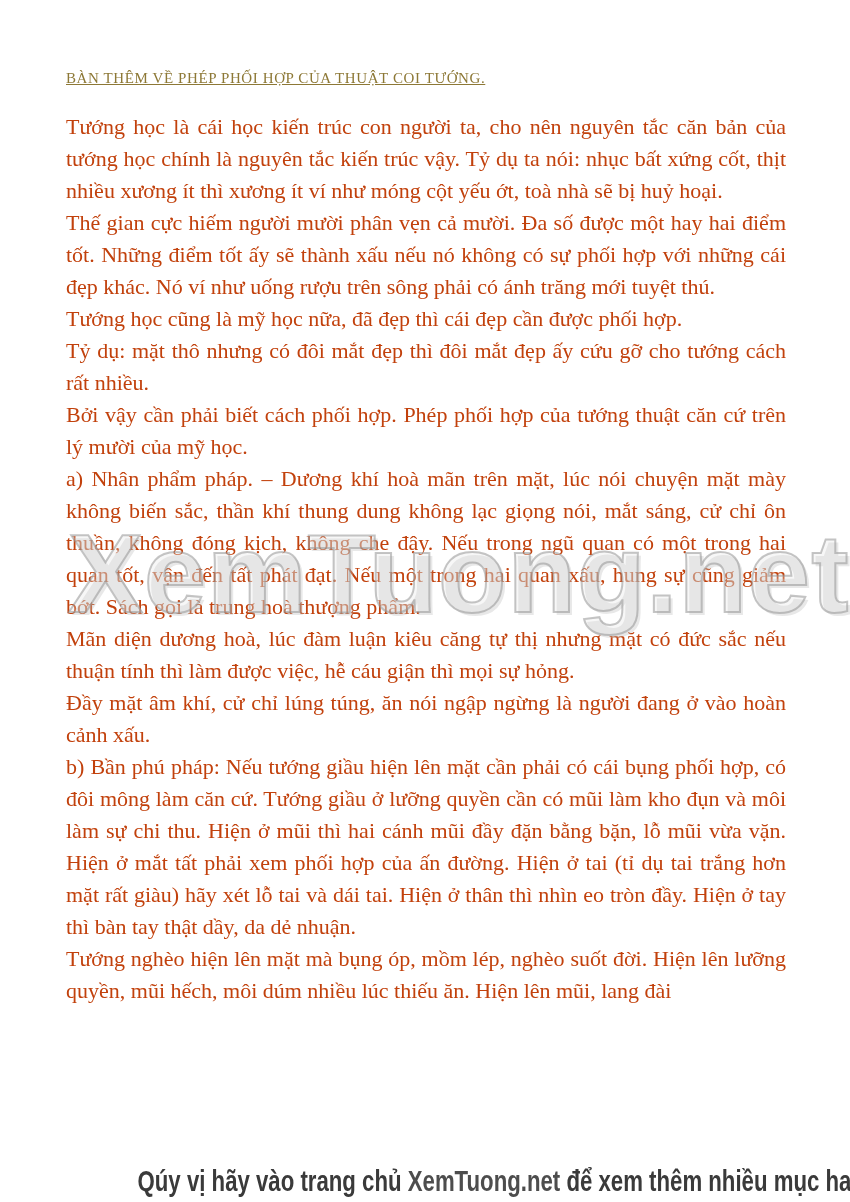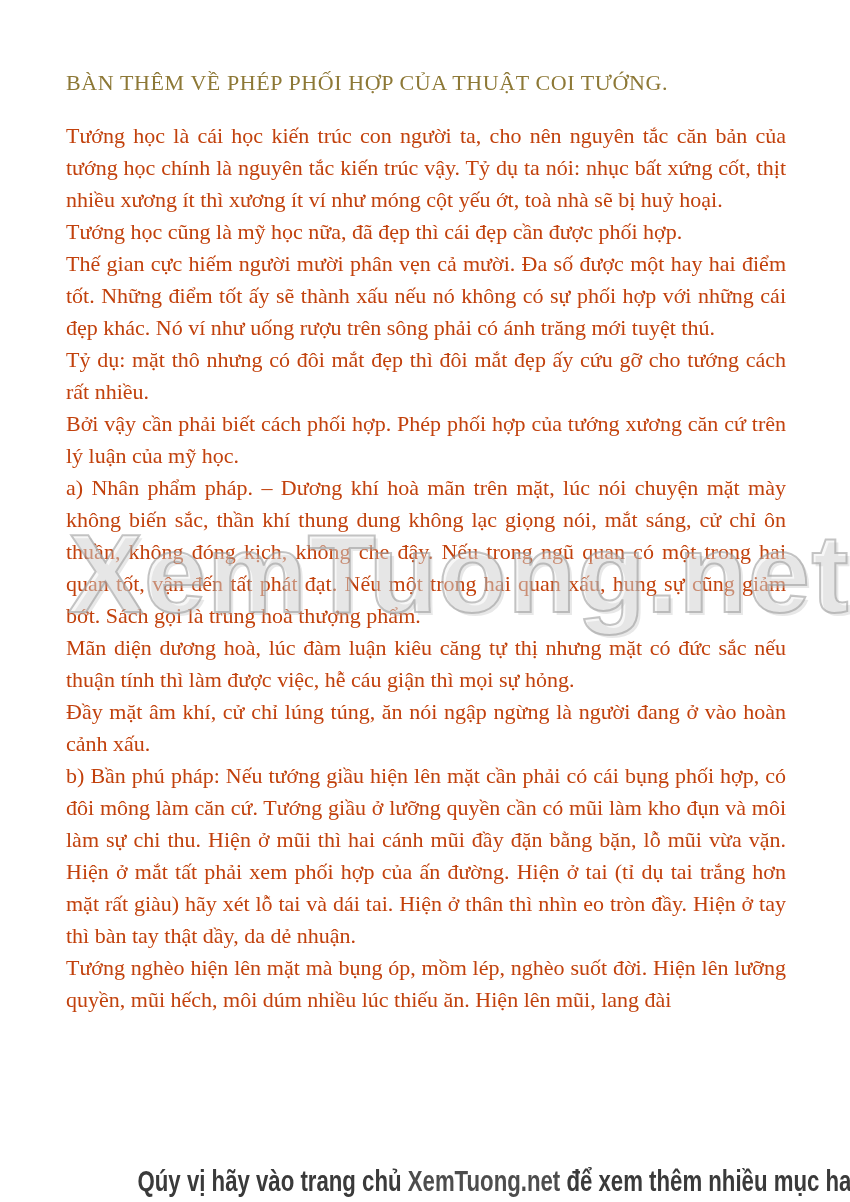--- a/index.html
+++ b/index.html
@@ -10,25 +10,26 @@
     overflow: hidden;
     font-family: "Liberation Serif", serif;
   }
   .page {
     position: absolute;
     left: 66px; top: 70px;
     width: 720px;
   }
   .doc-title {
     color: #8d7836;
-    font-size: 22px;
+    font-size: 15px;
     font-weight: normal;
     letter-spacing: 0.6px;
     margin: 0 0 24px 0;
     white-space: nowrap;
+    text-decoration: underline;
   }
   .content {
     font-size: 22px;
     line-height: 32px;
     color: #c2410c;
     text-align: justify;
   }
   .para { margin: 0; }
   .para .lead-italic { }
   .watermark {
@@ -68,24 +69,24 @@
 </head>
 <body>
 
 <div class="watermark">XemTuong.net</div>
 
 <div class="page">
   <h1 class="doc-title">BÀN THÊM VỀ PHÉP PHỐI HỢP CỦA THUẬT COI TƯỚNG.</h1>
 
   <div class="content">
     <p class="para"><span></span><span class="lead-italic"></span><span>Tướng học là cái học kiến trúc con người ta, cho nên nguyên tắc căn bản của tướng học chính là nguyên tắc kiến trúc vậy. Tỷ dụ ta nói: nhục bất xứng cốt, thịt nhiều xương ít thì xương ít ví như móng cột yếu ớt, toà nhà sẽ bị huỷ hoại.</span></p>
+    <p class="para"><span></span><span class="lead-italic"></span><span>Thế gian cực hiếm người mười phân vẹn cả mười. Đa số được một hay hai điểm tốt. Những điểm tốt ấy sẽ thành xấu nếu nó không có sự phối hợp với những cái đẹp khác. Nó ví như uống rượu trên sông phải có ánh trăng mới tuyệt thú.</span></p>
     <p class="para"><span></span><span class="lead-italic"></span><span>Tướng học cũng là mỹ học nữa, đã đẹp thì cái đẹp cần được phối hợp.</span></p>
-    <p class="para"><span></span><span class="lead-italic"></span><span>Thế gian cực hiếm người mười phân vẹn cả mười. Đa số được một hay hai điểm tốt. Những điểm tốt ấy sẽ thành xấu nếu nó không có sự phối hợp với những cái đẹp khác. Nó ví như uống rượu trên sông phải có ánh trăng mới tuyệt thú.</span></p>
     <p class="para"><span></span><span class="lead-italic"></span><span>Tỷ dụ: mặt thô nhưng có đôi mắt đẹp thì đôi mắt đẹp ấy cứu gỡ cho tướng cách rất nhiều.</span></p>
-    <p class="para"><span></span><span class="lead-italic"></span><span>Bởi vậy cần phải biết cách phối hợp. Phép phối hợp của tướng xương căn cứ trên lý luận của mỹ học.</span></p>
+    <p class="para"><span></span><span class="lead-italic"></span><span>Bởi vậy cần phải biết cách phối hợp. Phép phối hợp của tướng thuật căn cứ trên lý mười của mỹ học.</span></p>
     <p class="para"><span>a) </span><span class="lead-italic">Nhân phẩm pháp</span><span>. – Dương khí hoà mãn trên mặt, lúc nói chuyện mặt mày không biến sắc, thần khí thung dung không lạc giọng nói, mắt sáng, cử chỉ ôn thuần, không đóng kịch, không che đậy. Nếu trong ngũ quan có một trong hai quan tốt, vận đến tất phát đạt. Nếu một trong hai quan xấu, hung sự cũng giảm bớt. Sách gọi là trung hoà thượng phẩm.</span></p>
     <p class="para"><span></span><span class="lead-italic"></span><span>Mãn diện dương hoà, lúc đàm luận kiêu căng tự thị nhưng mặt có đức sắc nếu thuận tính thì làm được việc, hễ cáu giận thì mọi sự hỏng.</span></p>
     <p class="para"><span></span><span class="lead-italic"></span><span>Đầy mặt âm khí, cử chỉ lúng túng, ăn nói ngập ngừng là người đang ở vào hoàn cảnh xấu.</span></p>
     <p class="para"><span>b) </span><span class="lead-italic">Bần phú pháp</span><span>: Nếu tướng giầu hiện lên mặt cần phải có cái bụng phối hợp, có đôi mông làm căn cứ. Tướng giầu ở lưỡng quyền cần có mũi làm kho đụn và môi làm sự chi thu. Hiện ở mũi thì hai cánh mũi đầy đặn bằng bặn, lỗ mũi vừa vặn. Hiện ở mắt tất phải xem phối hợp của ấn đường. Hiện ở tai (tỉ dụ tai trắng hơn mặt rất giàu) hãy xét lỗ tai và dái tai. Hiện ở thân thì nhìn eo tròn đầy. Hiện ở tay thì bàn tay thật dầy, da dẻ nhuận.</span></p>
     <p class="para"><span></span><span class="lead-italic"></span><span>Tướng nghèo hiện lên mặt mà bụng óp, mồm lép, nghèo suốt đời. Hiện lên lưỡng quyền, mũi hếch, môi dúm nhiều lúc thiếu ăn. Hiện lên mũi, lang đài</span></p>
   </div>
 </div>
 
 <div class="footer">
   <span class="footer-inner"><span>Qúy vị hãy vào trang chủ </span><span class="footer-brand">XemTuong.net</span><span> để xem thêm nhiều mục hay khác</span></span>

